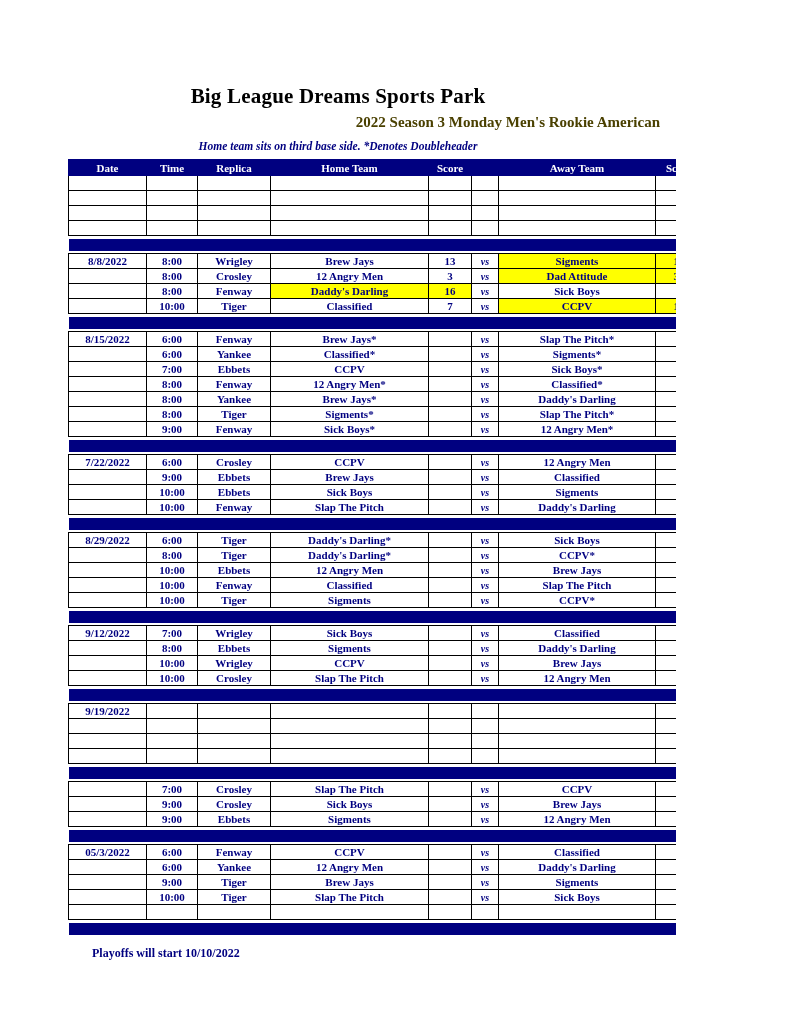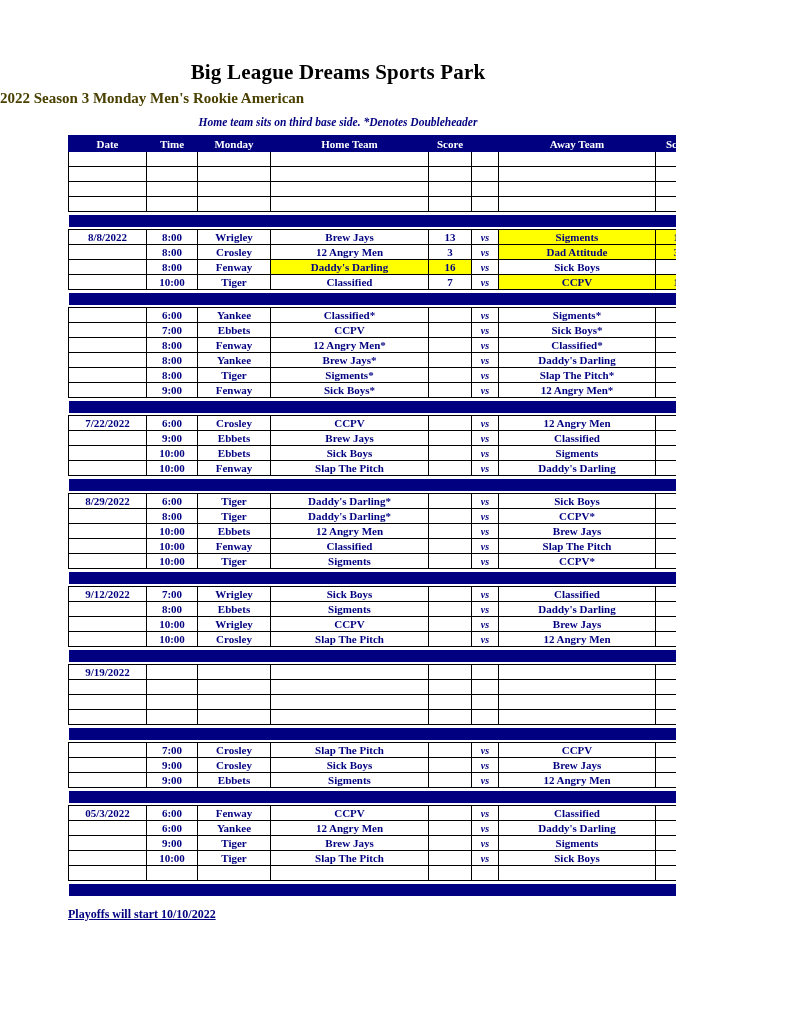--- a/index.html
+++ b/index.html
@@ -5,28 +5,28 @@
   :root{
     --navy:#000080;
     --highlight:#FFFF00;
     --subtitle:#4a4000;
     --grid:#000000;
   }
   *{box-sizing:border-box;}
   html,body{margin:0;padding:0;background:#fff;}
   .page{
     width:676px;height:1024px;background:#ffffff;position:relative;
-    font-family:"Liberation Serif", serif;overflow:hidden;padding-top:60px;
+    font-family:"Liberation Serif", serif;overflow:hidden;padding-top:84px;
   }
   .title{
     margin:0;text-align:center;font-size:21px;font-weight:bold;color:#000;
     letter-spacing:.2px;
   }
   .subtitle{
-    margin:5px 0 0;text-align:left;font-size:15px;font-weight:bold;
+    margin:5px 16px 0;text-align:right;font-size:15px;font-weight:bold;
     color:var(--subtitle);
   }
   .note{
     margin:9px 12px 7px;text-align:center;font-size:11.5px;font-weight:bold;
     font-style:italic;color:var(--navy);
   }
   table.sched{
     border-collapse:collapse;table-layout:fixed;width:634px;margin-left:68px;
   }
   table.sched th{
@@ -37,21 +37,21 @@
   td.c{
     border:1px solid var(--grid);height:15px;padding:0 2px;text-align:center;
     font-size:11px;font-weight:bold;color:var(--navy);white-space:nowrap;
     overflow:hidden;
   }
   td.c.vs{font-style:italic;font-size:10px;font-family:Liberation Serif, serif;}
   td.c.hl{background:var(--highlight);}
   tr.gap td{border:none;height:3px;padding:0;background:transparent;}
   tr.bar td{border:none;height:12px;padding:0;background:var(--navy);}
   .footer{
-    margin:8px 0 0 68px;font-size:12px;font-weight:bold;color:var(--navy);text-decoration:underline;
+    margin:8px 0 0 92px;font-size:12px;font-weight:bold;color:var(--navy);
   }
 </style>
 </head>
 <body>
 
 <div class="page">
   <h1 class="title">Big League Dreams Sports Park</h1>
   <h2 class="subtitle">2022 Season 3 Monday Men's Rookie American</h2>
   <div class="note">Home team sits on third base side.  *Denotes Doubleheader</div>
 
@@ -63,21 +63,21 @@
       <col style="width:158px">
         <col style="width:43px">
         <col style="width:27px">
       <col style="width:157px">
         <col style="width:47px">
     </colgroup>
     <thead>
       <tr>
         <th>Date</th>
         <th>Time</th>
-        <th>Monday</th>
+        <th>Replica</th>
         <th>Home Team</th>
         <th>Score</th>
         <th></th>
         <th>Away Team</th>
         <th>Score</th>
       </tr>
     </thead>
     <tbody id="schedule-body">
         <tr>
           <td class="c date"></td>
@@ -171,20 +171,30 @@
         <tr class="gap">
           <td colspan="8"></td>
         </tr>
         <tr class="bar">
           <td colspan="8"></td>
         </tr>
         <tr class="gap">
           <td colspan="8"></td>
         </tr>
         <tr>
+          <td class="c date">8/15/2022</td>
+          <td class="c time">6:00</td>
+          <td class="c replica">Fenway</td>
+          <td class="c home">Brew Jays*</td>
+          <td class="c home_score"></td>
+          <td class="c vs">vs</td>
+          <td class="c away">Slap The Pitch*</td>
+          <td class="c away_score"></td>
+        </tr>
+        <tr>
           <td class="c date"></td>
           <td class="c time">6:00</td>
           <td class="c replica">Yankee</td>
           <td class="c home">Classified*</td>
           <td class="c home_score"></td>
           <td class="c vs">vs</td>
           <td class="c away">Sigments*</td>
           <td class="c away_score"></td>
         </tr>
         <tr>

